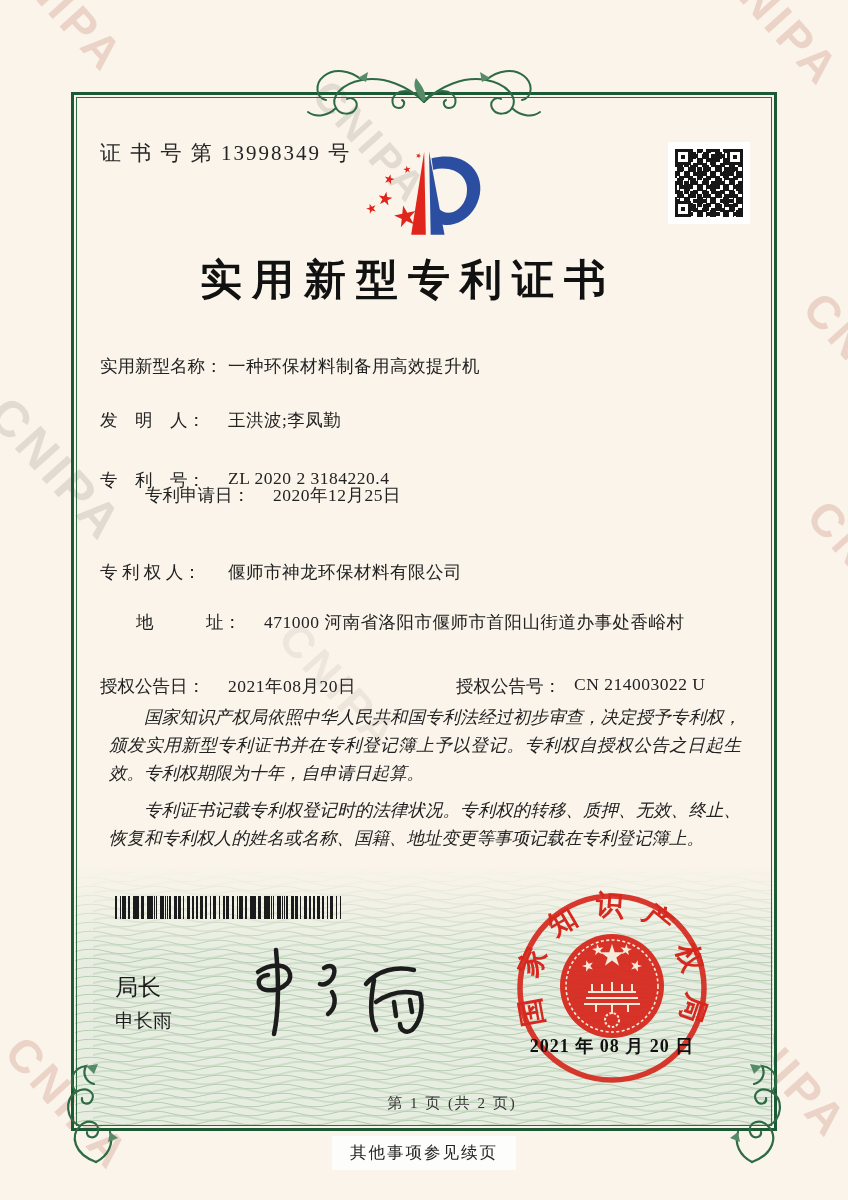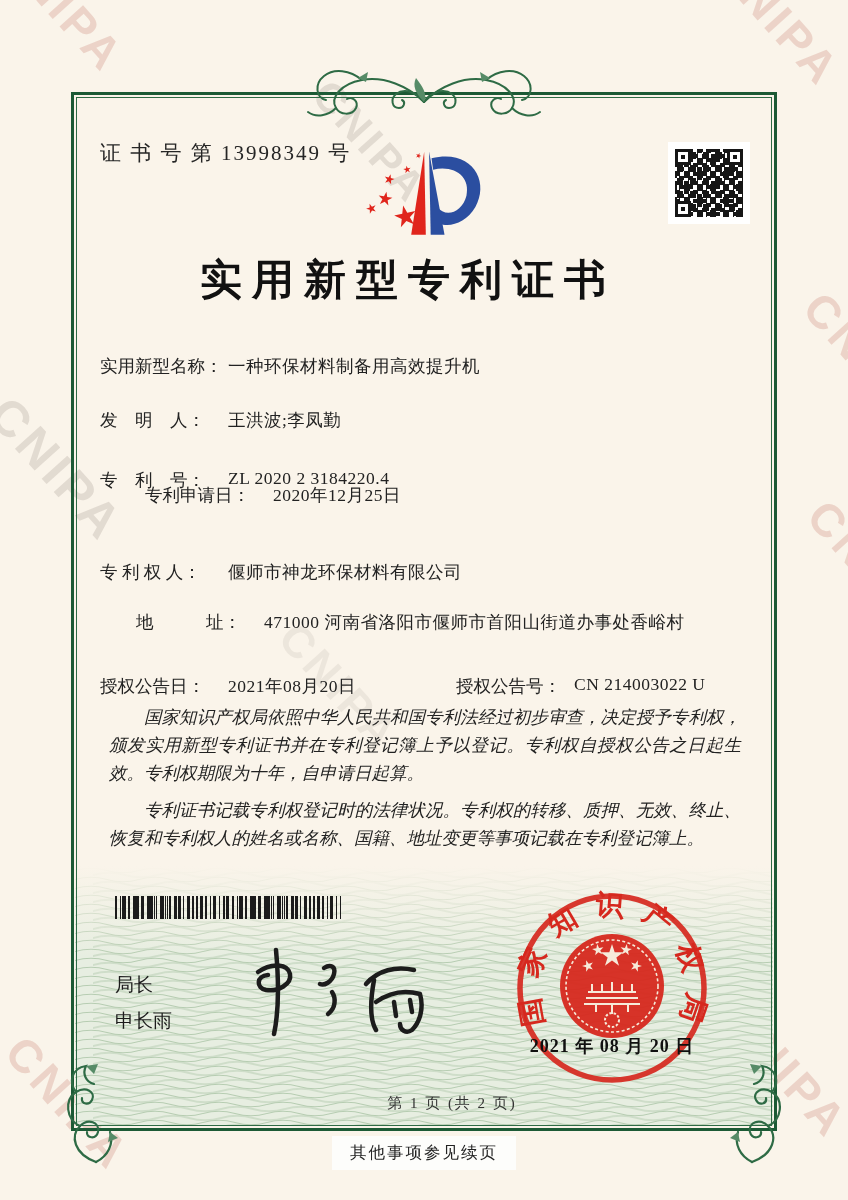--- a/index.html
+++ b/index.html
@@ -58,21 +58,21 @@
     font-size:17.5px; line-height:28px; text-align:justify; color:#222;
   }
   .body-text p{margin:9px; text-indent:2em;font-style:italic;}
   
   .barcode{
     position:absolute; left:115px; top:896px; width:226px; height:23px;
     background:
       repeating-linear-gradient(90deg,#1b1b1b 0 2px,transparent 2px 5px,#1b1b1b 5px 6px,transparent 6px 9px),
       repeating-linear-gradient(90deg,#1b1b1b 0 1px,transparent 1px 7px,#1b1b1b 7px 10px,transparent 10px 13px);
   }
-  .sig-title{position:absolute; left:115px; top:972px; font-family:"Liberation Sans","DejaVu Sans",sans-serif; font-size:19px; color:#1b1b1b;}
+  .sig-title{position:absolute; left:115px; top:972px; font-family:"Liberation Sans","DejaVu Sans",sans-serif; font-size:23px; color:#1b1b1b;}
   .sig-name{position:absolute; left:115px; top:1008px; font-family:"Liberation Sans","DejaVu Sans",sans-serif; font-size:19px; color:#1b1b1b;}
   .signature{position:absolute; left:228px; top:942px;}
   .seal{position:absolute; left:514px; top:890px; width:196px; height:196px;}
   .seal-date{
     position:absolute; left:0; top:144px; width:196px; text-align:center;
     font-size:18px; font-weight:bold; letter-spacing:1px; color:#101010;
   }
   .page-num{position:absolute; left:0; top:1094px; width:848px; text-align:center; font-size:15px; color:#333; letter-spacing:2px;padding-left:28px;}
   .cont-note{
     position:absolute; left:424px; top:1136px; transform:translateX(-50%);

